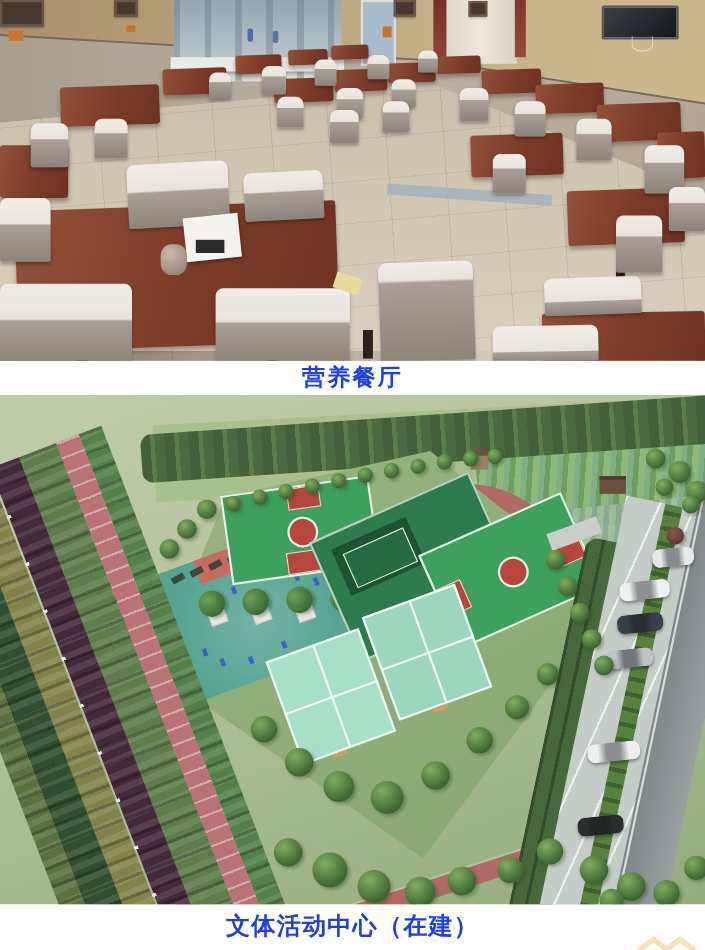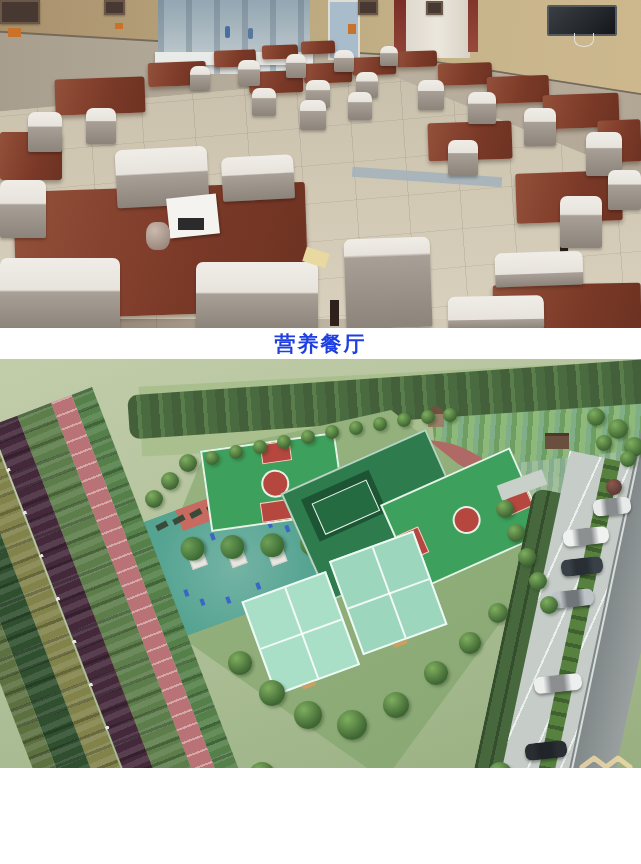--- a/index.html
+++ b/index.html
@@ -1,16 +1,16 @@
 <!DOCTYPE html>
 <html style="--cap: #1d3fe3;"><head>
 <meta charset="utf-8">
 <style>
   html,body{margin:0;padding:0;background:#fff;}
-  .page{position:relative;width:641px;height:768px;margin:0 auto;background:#fff;overflow:hidden;
+  .page{position:relative;width:641px;height:864px;margin:0 auto;background:#fff;overflow:hidden;
         font-family:"Liberation Sans","DejaVu Sans",sans-serif;}
   figure{margin:0;padding:0;}
   .photo{position:relative;width:641px;overflow:hidden;}
   .dining{height:328px;background:#cfc6b2;}
   .sports{height:463px;background:linear-gradient(160deg,#c2cdaa 0%,#b3c29c 40%,#a2b78b 70%,#95ac7e 100%);}
   .cap{width:641px;text-align:center;color:var(--cap,#1d3fe3);font-weight:700;}
   .cap1{height:31px;line-height:32px;font-size:21px;letter-spacing:2px;}
   .cap2{height:42px;line-height:40px;font-size:22px;letter-spacing:1px;}
   .abs{position:absolute;}
   
@@ -250,18 +250,19 @@
         <div style="position: absolute; left: 624px; top: 78px; width: 20px; height: 20px; border-radius: 50%; background: radial-gradient(circle at 35% 30%, rgb(127, 174, 95), rgb(63, 102, 51) 70%); box-shadow: rgba(40, 60, 30, 0.35) 2px 2px 3px;"></div>
         <div style="position: absolute; left: 596px; top: 76px; width: 16px; height: 16px; border-radius: 50%; background: radial-gradient(circle at 35% 30%, rgb(127, 174, 95), rgb(63, 102, 51) 70%); box-shadow: rgba(40, 60, 30, 0.35) 2px 2px 3px;"></div>
         <div style="position: absolute; left: 620px; top: 92px; width: 16px; height: 16px; border-radius: 50%; background: radial-gradient(circle at 35% 30%, rgb(127, 174, 95), rgb(63, 102, 51) 70%); box-shadow: rgba(40, 60, 30, 0.35) 2px 2px 3px;"></div>
         <div style="position: absolute; left: 606px; top: 120px; width: 16px; height: 16px; border-radius: 50%; background: radial-gradient(circle at 35% 30%, rgb(138, 90, 74), rgb(94, 58, 58) 70%); box-shadow: rgba(40, 60, 30, 0.35) 2px 2px 3px;"></div>
         <div style="position: absolute; left: 527px; top: 419px; width: 26px; height: 26px; border-radius: 50%; background: radial-gradient(circle at 35% 30%, rgb(127, 174, 95), rgb(63, 102, 51) 70%); box-shadow: rgba(40, 60, 30, 0.35) 2px 2px 3px;"></div>
         <div style="position: absolute; left: 561px; top: 434px; width: 26px; height: 26px; border-radius: 50%; background: radial-gradient(circle at 35% 30%, rgb(127, 174, 95), rgb(63, 102, 51) 70%); box-shadow: rgba(40, 60, 30, 0.35) 2px 2px 3px;"></div>
         <div style="position: absolute; left: 594px; top: 441px; width: 24px; height: 24px; border-radius: 50%; background: radial-gradient(circle at 35% 30%, rgb(127, 174, 95), rgb(63, 102, 51) 70%); box-shadow: rgba(40, 60, 30, 0.35) 2px 2px 3px;"></div>
         <div style="position: absolute; left: 622px; top: 419px; width: 22px; height: 22px; border-radius: 50%; background: radial-gradient(circle at 35% 30%, rgb(127, 174, 95), rgb(63, 102, 51) 70%); box-shadow: rgba(40, 60, 30, 0.35) 2px 2px 3px;"></div>
         <div style="position: absolute; left: 545px; top: 449px; width: 22px; height: 22px; border-radius: 50%; background: radial-gradient(circle at 35% 30%, rgb(127, 174, 95), rgb(63, 102, 51) 70%); box-shadow: rgba(40, 60, 30, 0.35) 2px 2px 3px;"></div>
       </div>
+    <figcaption class="cap cap2">文体活动中心（在建）</figcaption>
   </figure>
 
   <svg class="wm" width="60" height="17" viewBox="0 0 60 17">
     <polyline points="3,13 15,4 27,13 39,4 51,13" fill="none" stroke="#f4dca6" stroke-width="5" stroke-linecap="round" stroke-linejoin="round" opacity=".8"></polyline>
   </svg>
 </div>
 
 </body></html>

